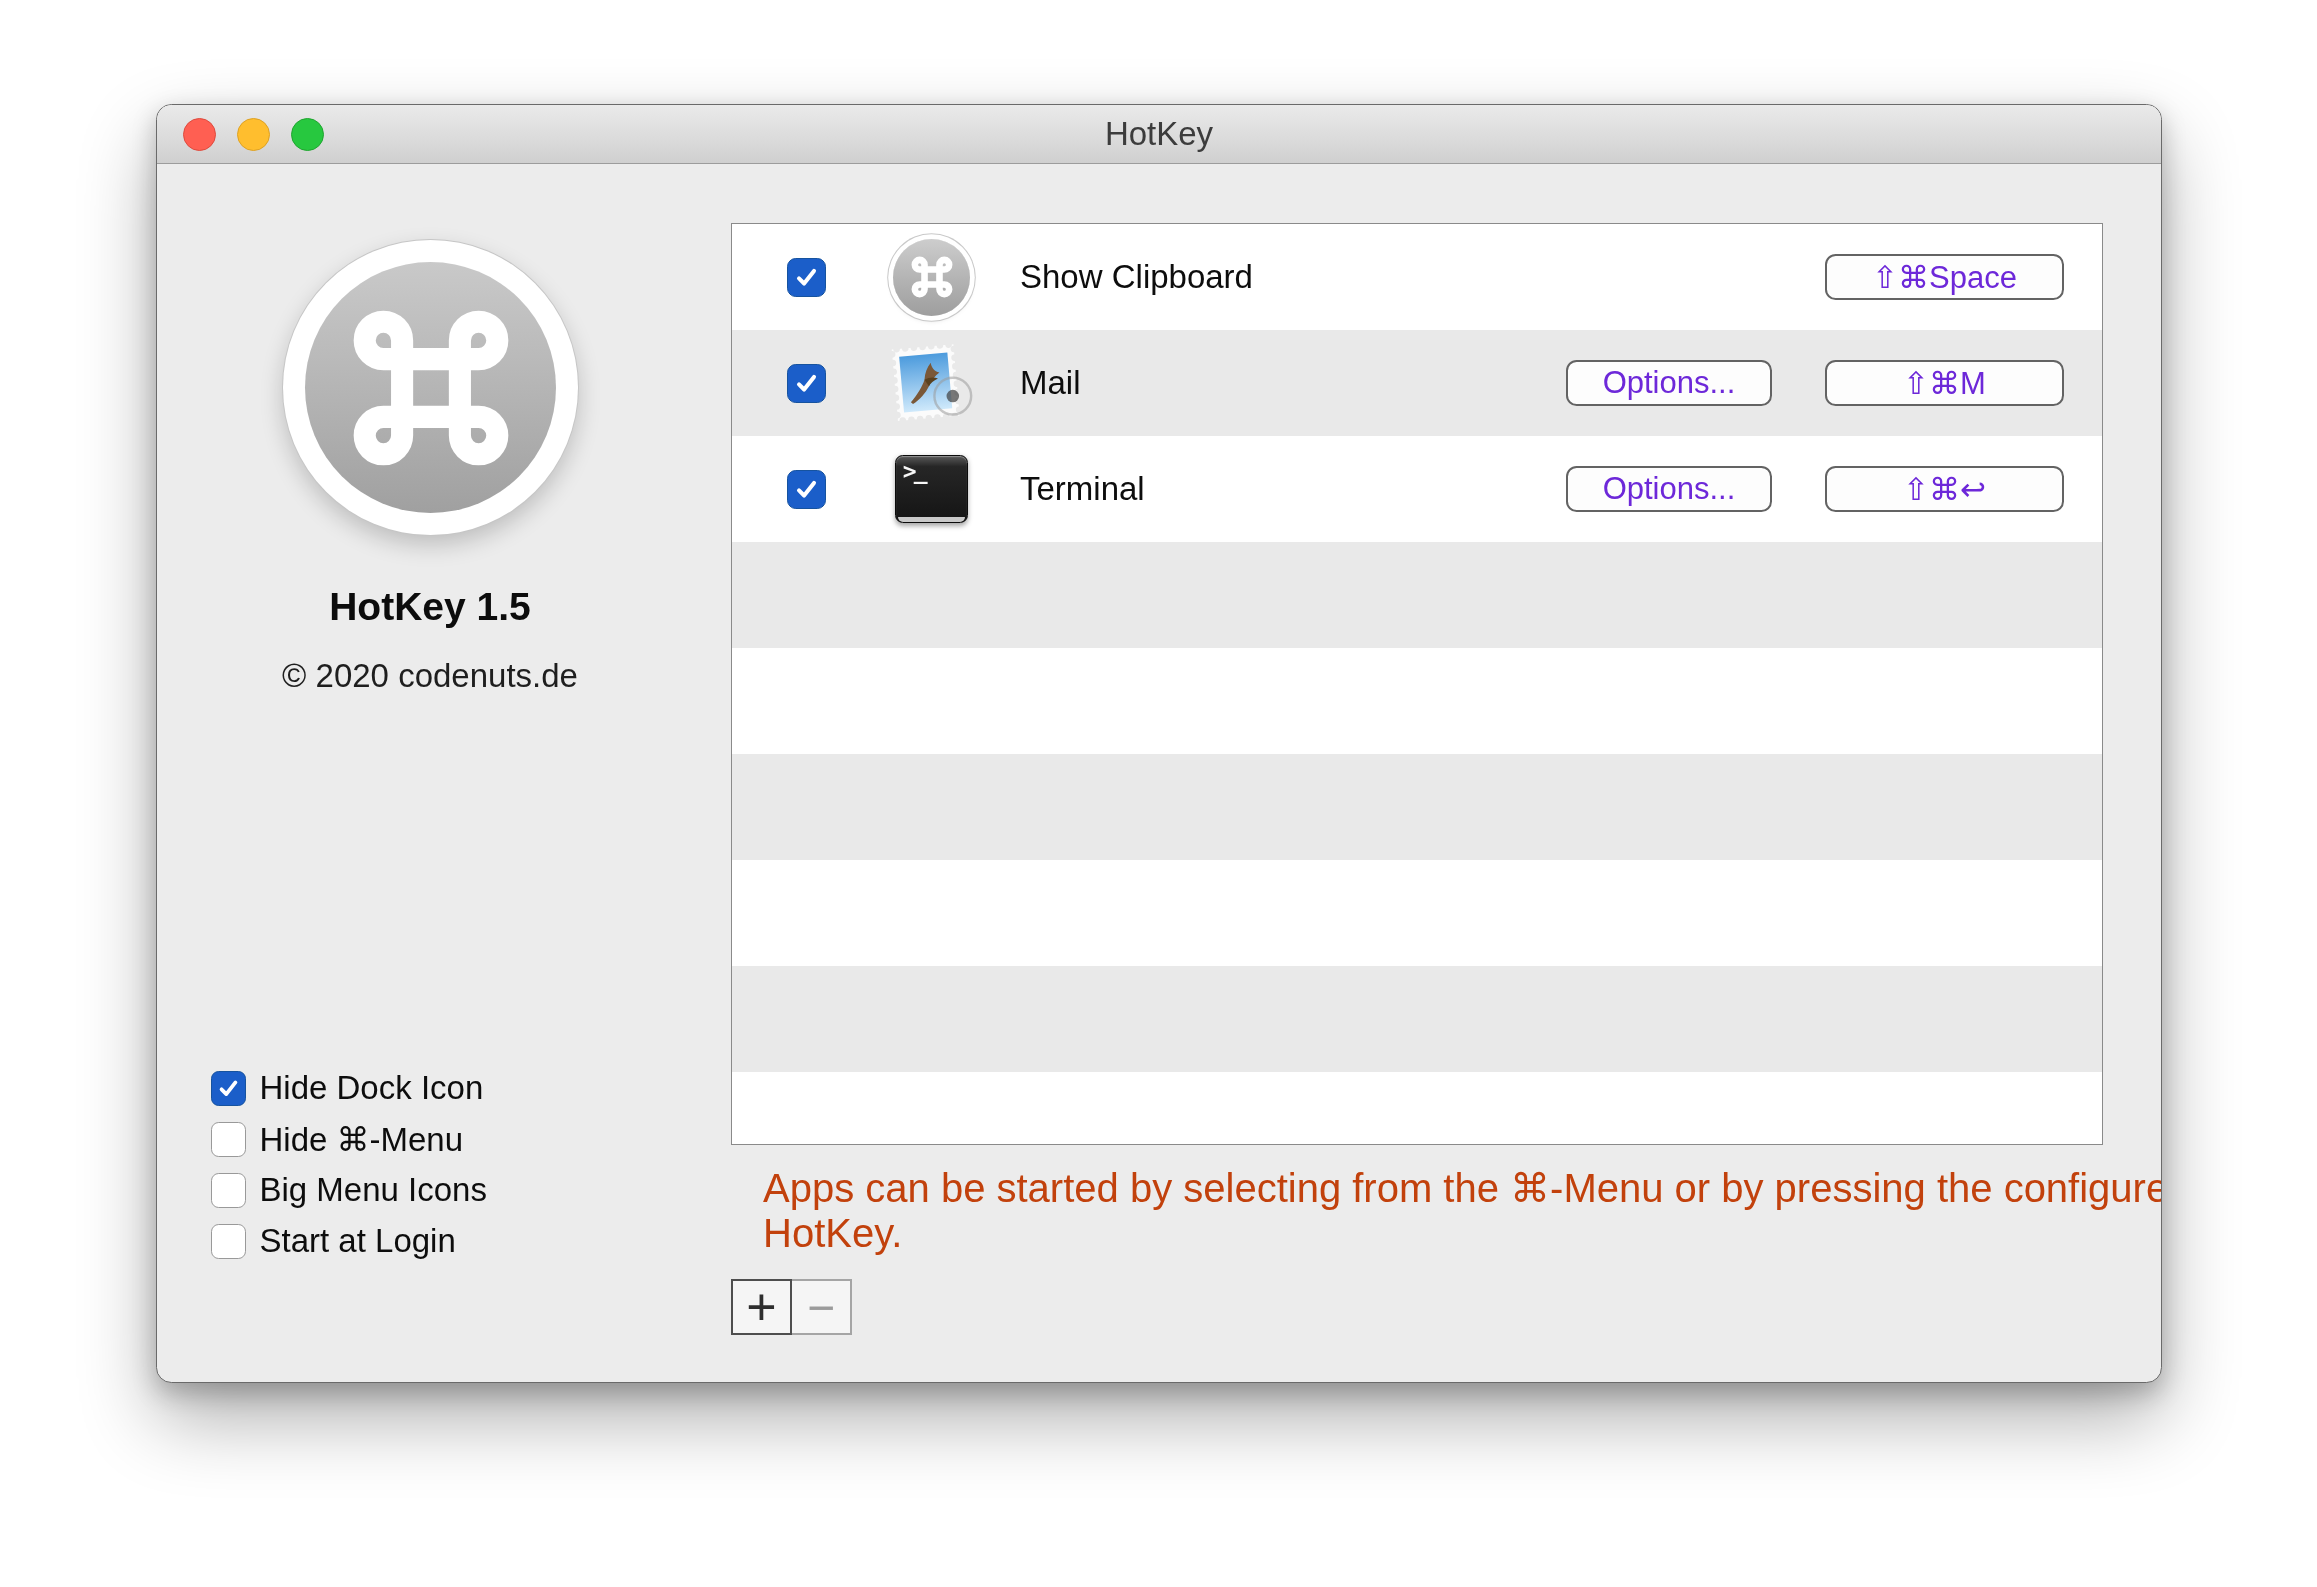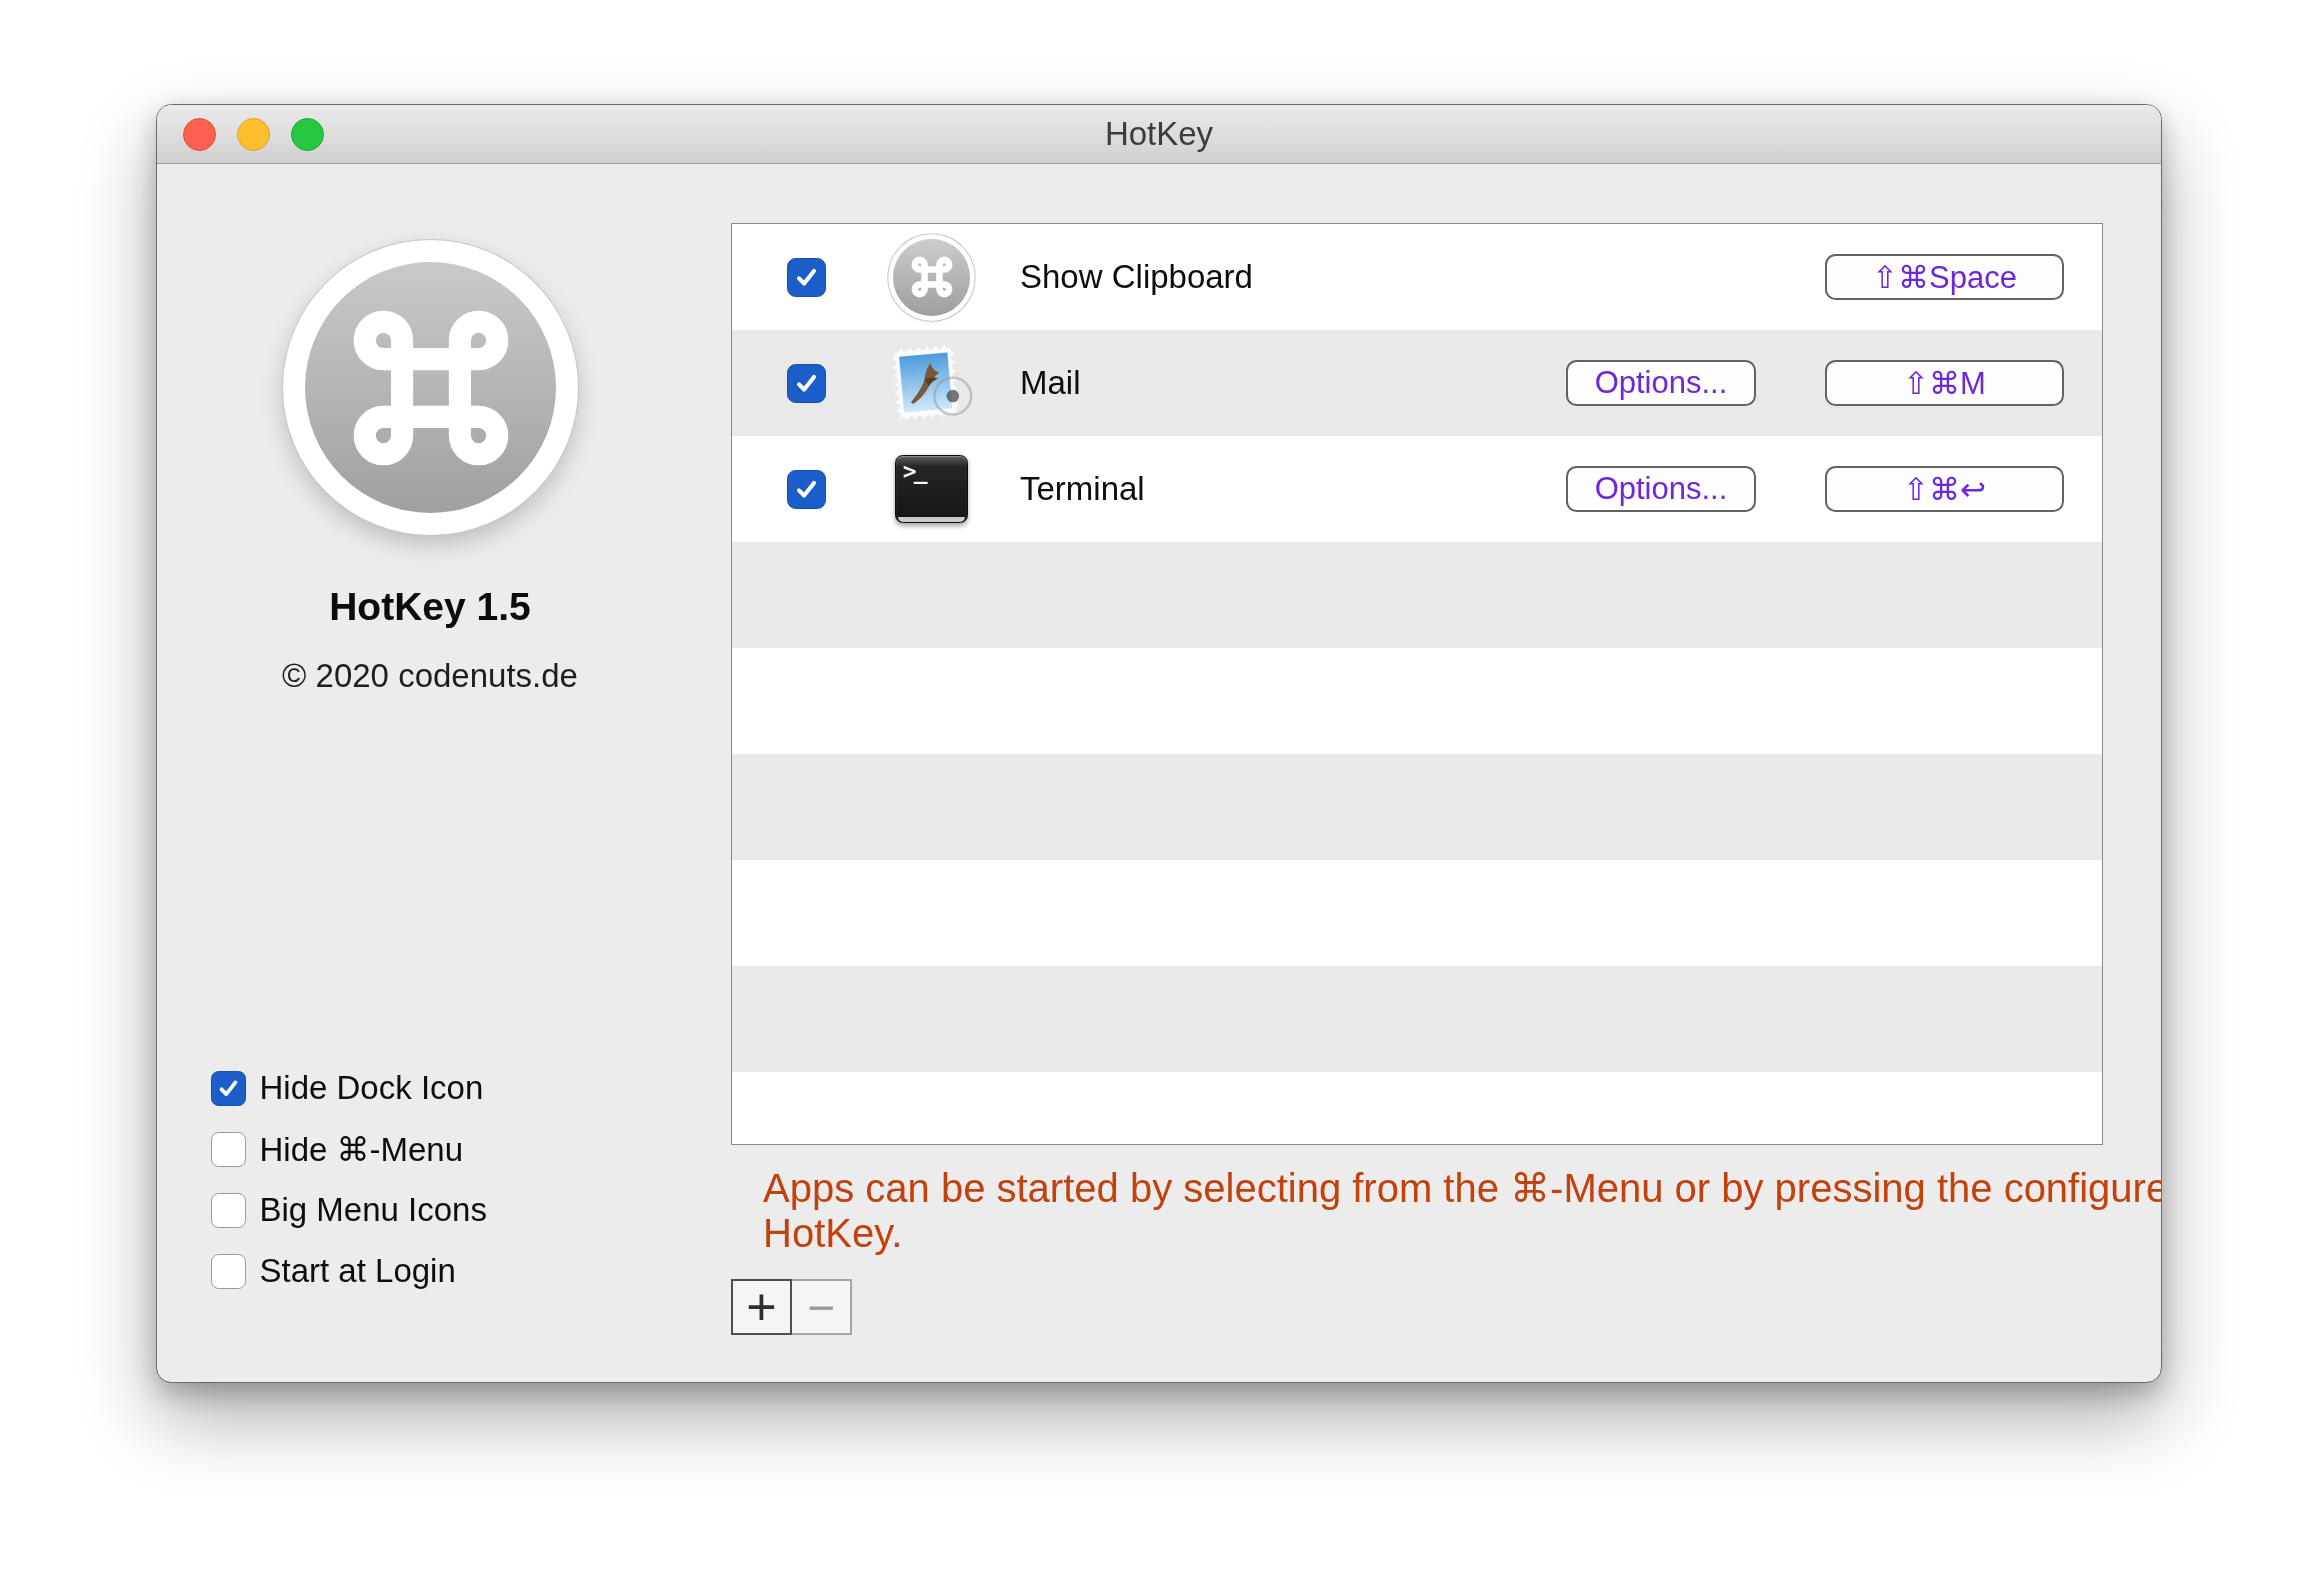--- a/index.html
+++ b/index.html
@@ -36,21 +36,21 @@
   }
   .app-icon-inner{
     width:251px;height:251px;border-radius:50%;
     background:linear-gradient(180deg,#c9c9c9 0%,#b3b3b3 55%,#a0a0a0 100%);
     display:flex;align-items:center;justify-content:center;
   }
   .app-name{position:absolute;left:0;top:480px;width:546px;text-align:center;
     font-size:39px;font-weight:bold;color:#0c0c0c;}
   .copyright{position:absolute;left:0;top:552px;width:546px;text-align:center;
     font-size:33px;color:#1e1e1e;}
-  .settings{position:absolute;left:54px;top:962px;display:flex;flex-direction:column;gap:19px;}
+  .settings{position:absolute;left:54px;top:962px;display:flex;flex-direction:column;gap:9px;}
   .setting{display:flex;align-items:center;height:42px;cursor:default;}
   .cbx{
     width:35px;height:35px;border-radius:7.7px;background:#ffffff;border:1.9px solid #999999;
     box-sizing:border-box;display:flex;align-items:center;justify-content:center;flex:0 0 auto;
   }
   .cbx.checked{background:#1b5ec9;border-color:#16539f;}
   .cbx svg{width:25px;height:25px;}
   .setting-label{margin-left:13.5px;font-size:33px;color:#0d0d0d;white-space:nowrap;}
   
   .table{
@@ -63,21 +63,21 @@
   .row-check svg{width:27px;height:27px;}
   .row-icon{position:absolute;left:154px;top:0;width:91px;height:106px;
     display:flex;align-items:center;justify-content:center;}
   .row-name{position:absolute;left:288px;top:0;height:106px;line-height:106px;
     font-size:33px;color:#0d0d0d;white-space:nowrap;}
   .btn{
     position:absolute;top:30px;height:46px;border-radius:10.6px;border:2.9px solid #636363;
     background:#fdfdfd;font-size:31px;color:#6d28d9;display:flex;align-items:center;
     justify-content:center;box-sizing:border-box;font-family:inherit;padding:0;cursor:default;
   }
-  .row-options{left:834px;width:190px;}
+  .row-options{left:834px;width:206px;}
   .row-key{left:1093px;width:239px;}
   
   .cmdc{
     width:77px;height:77px;border-radius:50%;
     background:linear-gradient(180deg,#cdcdcd 0%,#b2b2b2 55%,#9e9e9e 100%);
     box-shadow:0 0 0 4.8px #ffffff,0 0 0 5.8px #c9c9c9,0 2.9px 6.8px rgba(0,0,0,.25);
     display:flex;align-items:center;justify-content:center;
   }
   
   .term{

